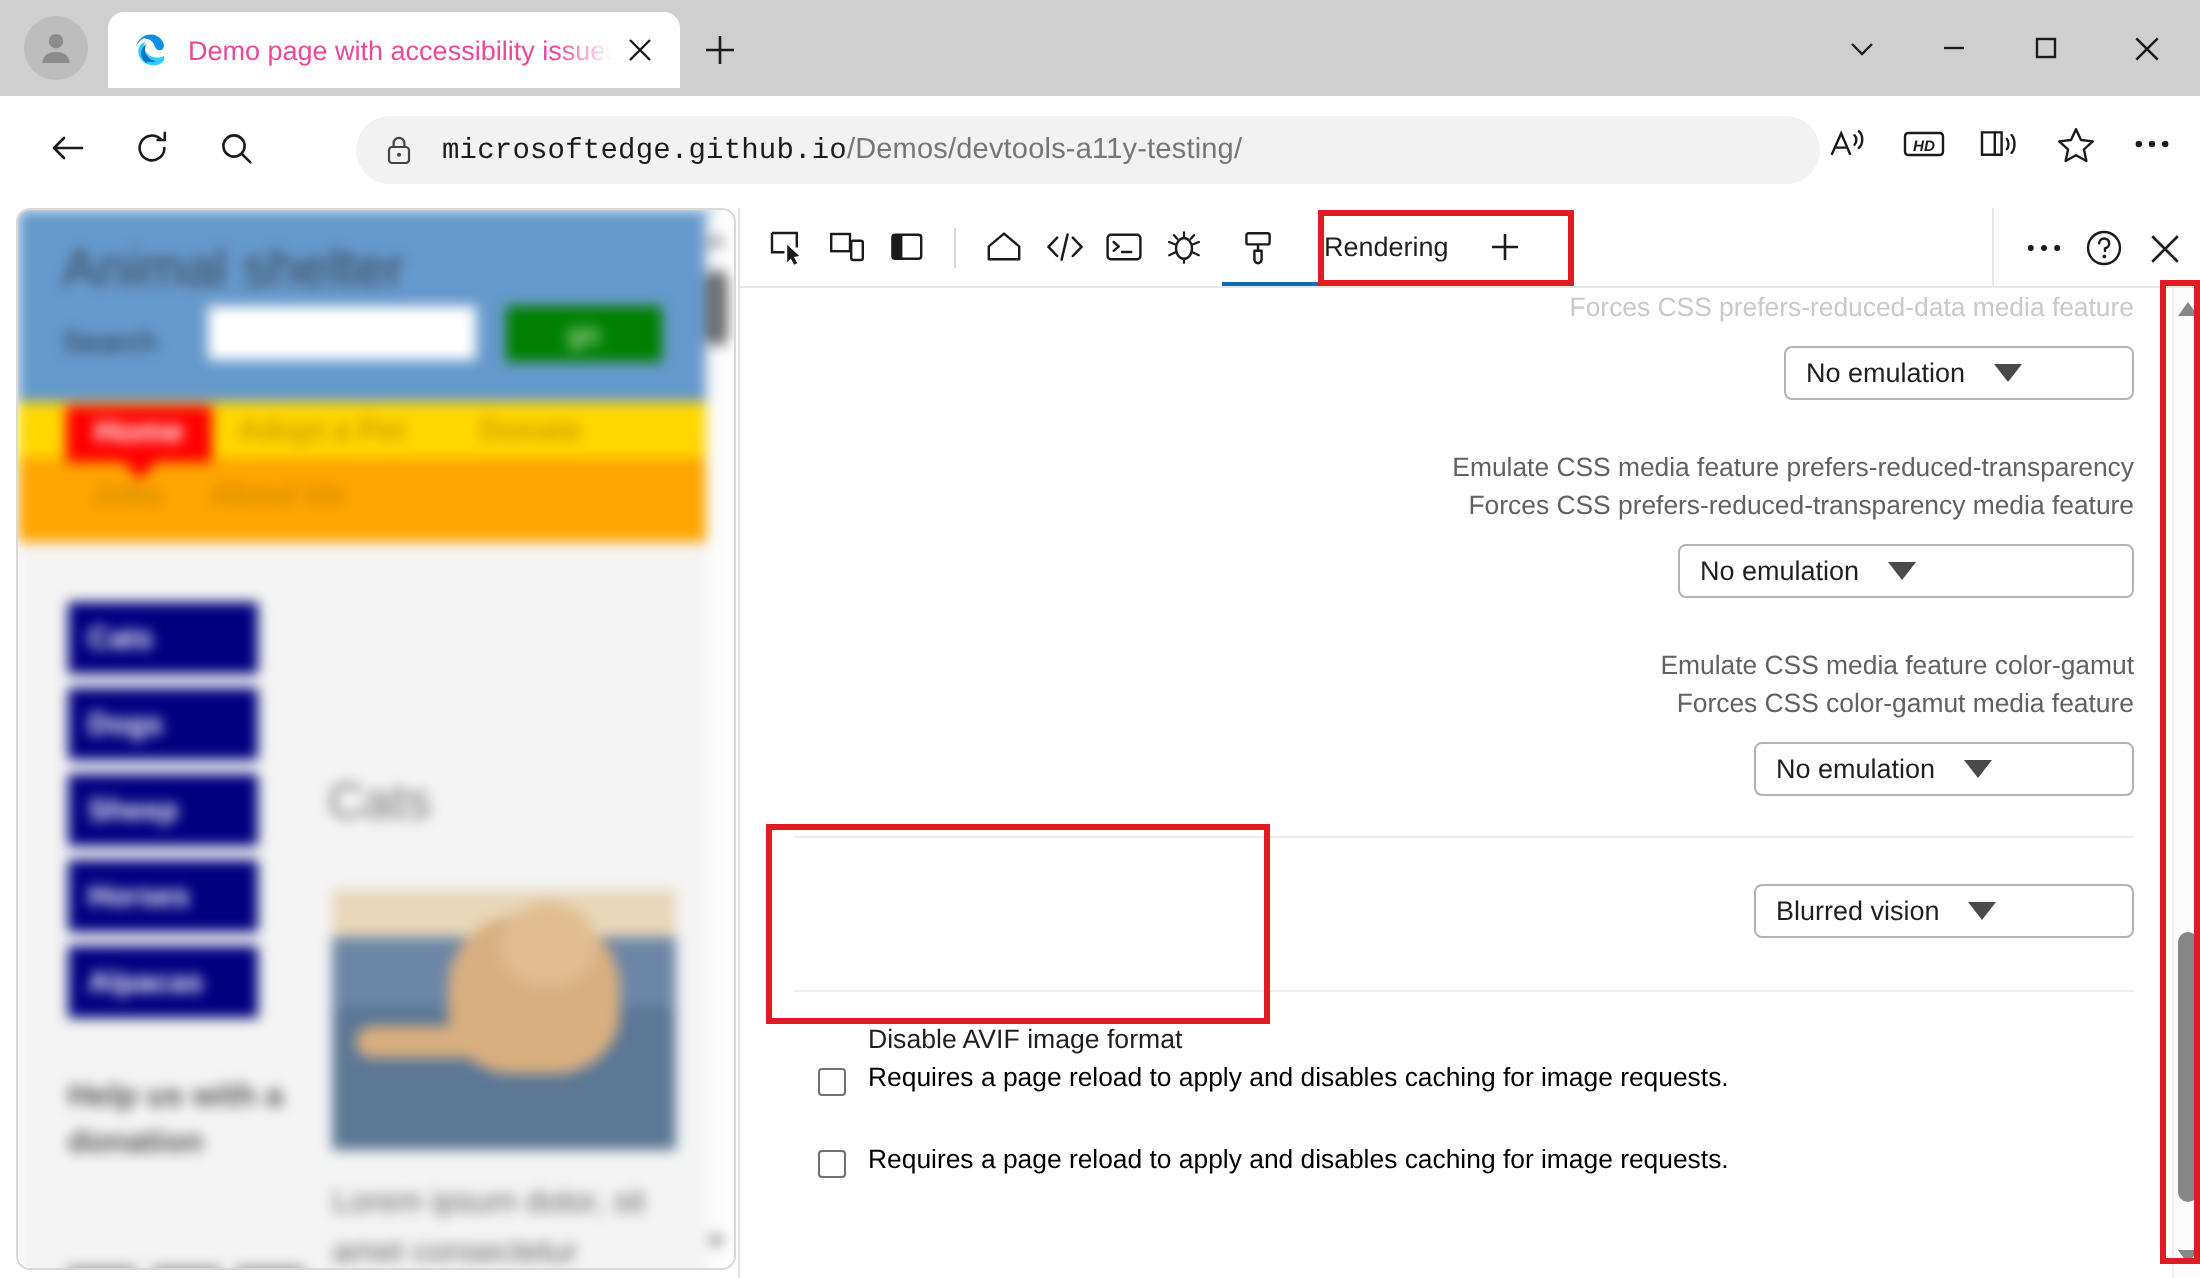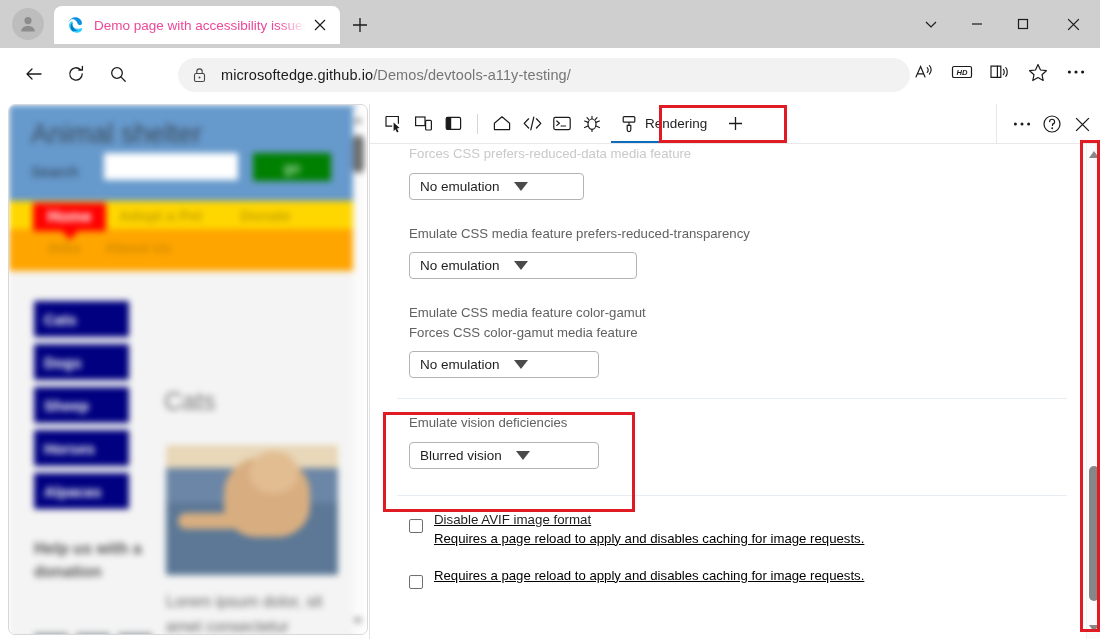--- a/index.html
+++ b/index.html
@@ -59,21 +59,21 @@
     display: flex; align-items: center; justify-content: center; flex: 0 0 32px; font-style: italic;
   }
   .navbtn:first-child { margin-left: 18px; }
   .omnibox {
     position: absolute; left: 178px; top: 58px; width: 732px; height: 34px;
     background: #f2f2f2; border-radius: 17px; display: flex; align-items: center;
     padding: 0 14px;
   }
   .omnibox .lock { margin-right: 14px; display: flex; }
   .url { font-size: 14.5px; color: #767676; white-space: nowrap; letter-spacing: 0.1px; }
-  .url b { color: #1b1b1b; font-weight: 400; }
+  .url b { color: #1b1b1b; font-weight: 400; font-family: Liberation Mono, monospace; }
   .omni-right { position: absolute; right: 8px; top: 56px; display: flex; align-items: center; }
   .omni-right .navbtn { margin-left: 6px; }
 
   
   #viewport {
     position: absolute; left: 8px; top: 104px; width: 360px; height: 531px;
     background: #ffffff; border: 1px solid #d8d8d8; border-radius: 7px;
     overflow: hidden;
   }
   .blurwrap { position: absolute; inset: 0; filter: blur(3.1px); }
@@ -133,55 +133,55 @@
     position: absolute; left: 0; top: 0; width: 731px; height: 40px;
     background: #ffffff; border-bottom: 1px solid #e8e8e8;
     display: flex; align-items: center; padding-left: 8px;
   }
   .dt-icon {
     width: 30px; height: 28px; display: flex; align-items: center; justify-content: center;
     flex: 0 0 30px; border-radius: 3px;
   }
   .dt-sep { width: 1px; height: 20px; background: #d6d6d6; margin: 0 9px; flex: 0 0 1px; }
   .dt-tab {
-    position: relative; height: 38px; display: flex; align-items: center; gap: 7px;
+    position: relative; height: 38px; display: flex; align-items: center; gap: 24px;
     padding: 0 13px; flex: 0 0 auto;
   }
   .dt-tab.active::after {
     content: ""; position: absolute; left: 4px; right: 4px; bottom: 0; height: 2px; background: #0f6cbd;
   }
   .dt-tab-label { font-size: 13.5px; color: #1f1f1f; }
   .dt-plus { width: 30px; height: 28px; display: flex; align-items: center; justify-content: center; flex: 0 0 30px; }
   .dt-right { position: absolute; right: 4px; top: 0; height: 40px; display: flex; align-items: center;
               border-left: 1px solid #e8e8e8; padding-left: 10px; }
   .dt-right .dt-icon { width: 32px; }
 
   
   .dt-panel {
     position: absolute; left: 0; top: 40px; width: 717px; height: 495px;
     overflow: hidden; background: #ffffff;
   }
   .dt-content { position: absolute; left: 0; top: -10px; width: 717px; padding: 0 0 0 0; }
-  .dt-group { padding: 10px 20px 14px 39px; }
+  .dt-group { padding: 10px 20px 14px 39px; text-align: right; }
   .dt-label { font-size: 13.2px; color: #616161; line-height: 19.5px; }
   .dt-select {
     margin-top: 9px; height: 27px; border: 1px solid #b3b3b3; border-radius: 4px;
     background: #ffffff; display: inline-flex; align-items: center;
     padding: 0 9px 0 10px; font-size: 13.5px; color: #1f1f1f;
   }
   .dt-select .caret {
     width: 0; height: 0; margin-left: 14px;
     border-left: 7px solid transparent; border-right: 7px solid transparent; border-top: 9px solid #4a4a4a;
   }
   .w-small { min-width: 175px; }
   .w-med   { min-width: 190px; }
   .w-wide  { min-width: 228px; }
   .w-vd    { min-width: 190px; }
 
-  .dt-check-row { display: flex; align-items: flex-start; padding: 8px 20px 4px 39px; text-decoration: underline; }
+  .dt-check-row { display: flex; align-items: flex-end; padding: 8px 20px 4px 39px; }
   .dt-check {
     width: 14px; height: 14px; flex: 0 0 14px; margin: 11px 11px 0 0;
     border: 1.4px solid #707070; border-radius: 2px; background: #fff;
   }
   .dt-check-texts { padding-top: 2px; }
   .dt-check-title { font-size: 13.3px; color: #1f1f1f; line-height: 19px; }
   .dt-check-sub { font-size: 13.2px; color: #000000; line-height: 19px; }
 
   .dt-rule { height: 1px; background: #e9eef5; margin: 6px 20px 0 27px; }
 
@@ -457,39 +457,39 @@
         <div class="dt-group">
           <div class="dt-label" style="color:#c9c9c9;">Forces CSS prefers-reduced-data media feature</div>
           <div class="dt-select w-small">
             <span>No emulation</span>
             <span class="caret"></span>
           </div>
         </div>
 
         <div class="dt-group">
           <div class="dt-label">Emulate CSS media feature prefers-reduced-transparency</div>
+          <div class="dt-label">Forces CSS prefers-reduced-transparency media feature</div>
           <div class="dt-select w-wide">
             <span>No emulation</span>
             <span class="caret"></span>
           </div>
         </div>
 
         <div class="dt-group">
           <div class="dt-label">Emulate CSS media feature color-gamut</div>
           <div class="dt-label">Forces CSS color-gamut media feature</div>
           <div class="dt-select w-med">
             <span>No emulation</span>
             <span class="caret"></span>
           </div>
         </div>
 
         <div class="dt-rule"></div>
 
         <div class="dt-group" style="padding-top:14px;">
-          <div class="dt-label">Emulate vision deficiencies</div>
           <div class="dt-select w-vd">
             <span>Blurred vision</span>
             <span class="caret"></span>
           </div>
         </div>
 
         <div class="dt-rule" style="margin-top:12px;"></div>
 
         <div class="dt-check-row" style="padding-top:12px;">
           <div class="dt-check"></div>

